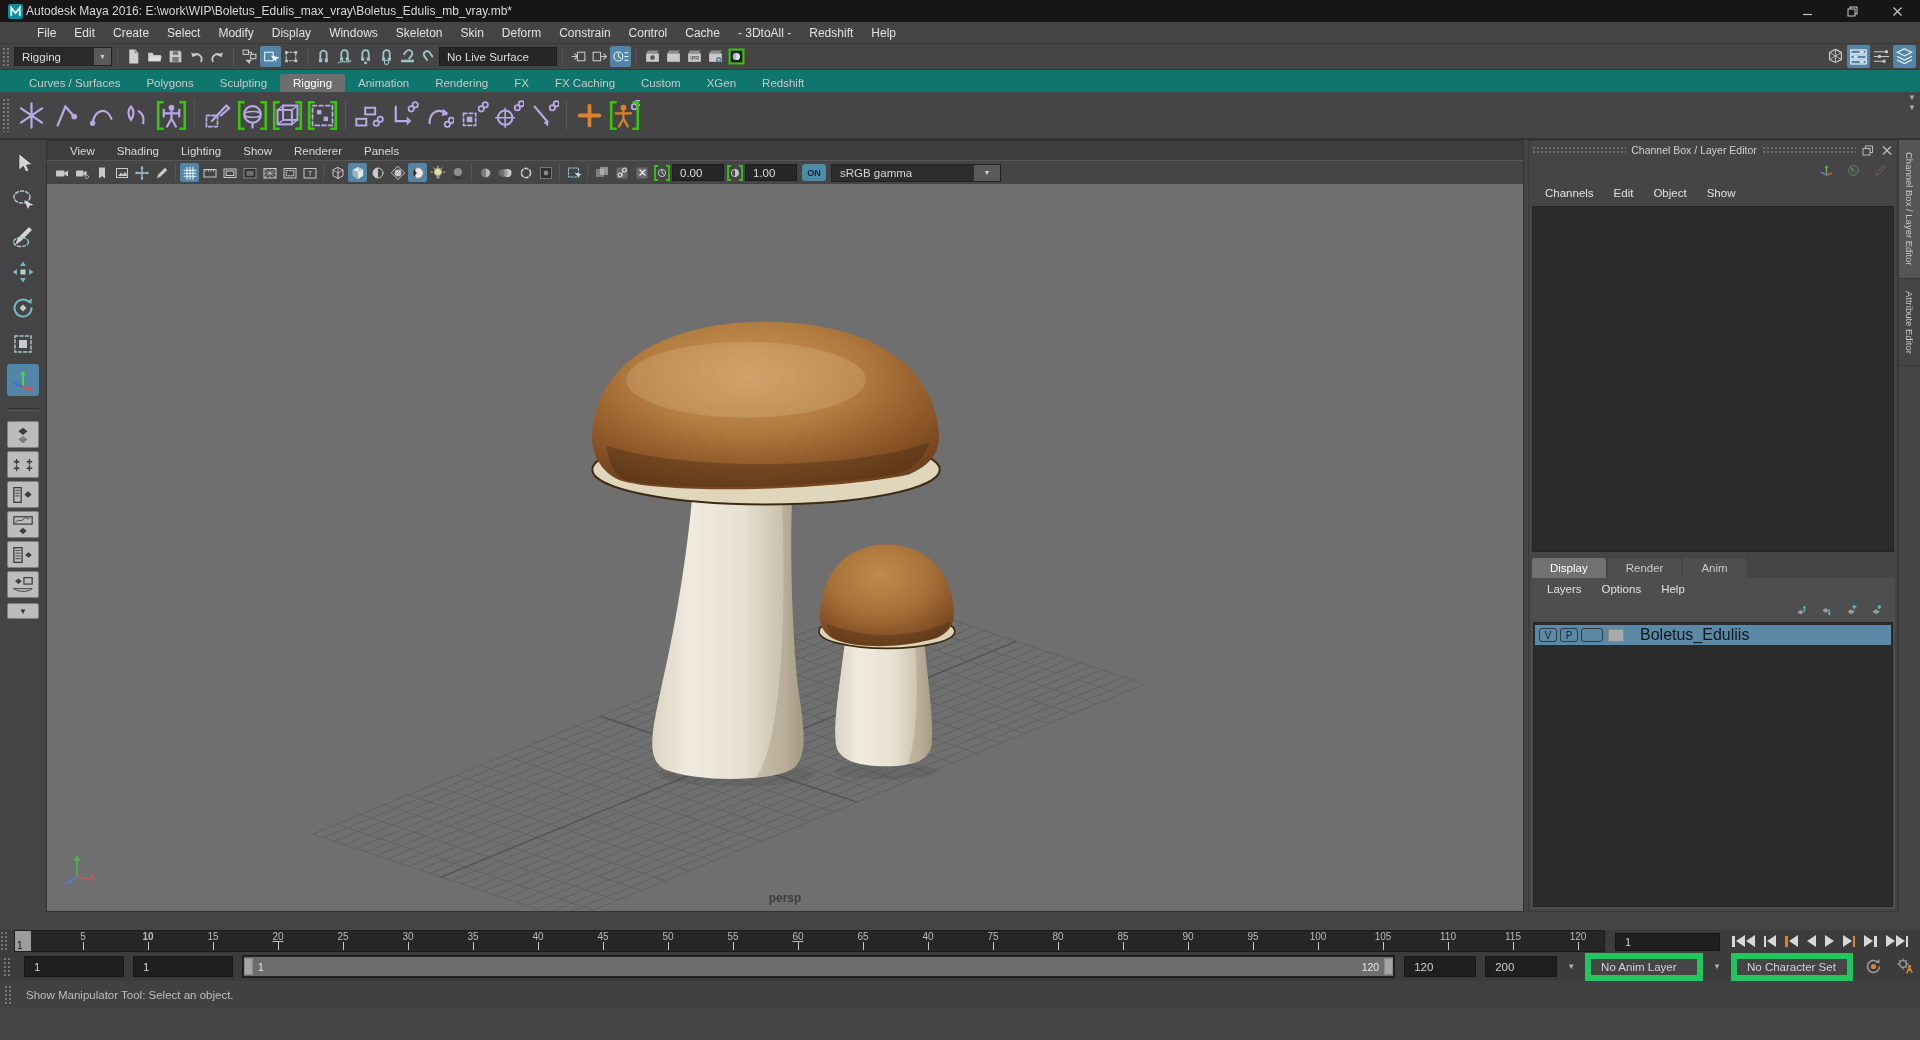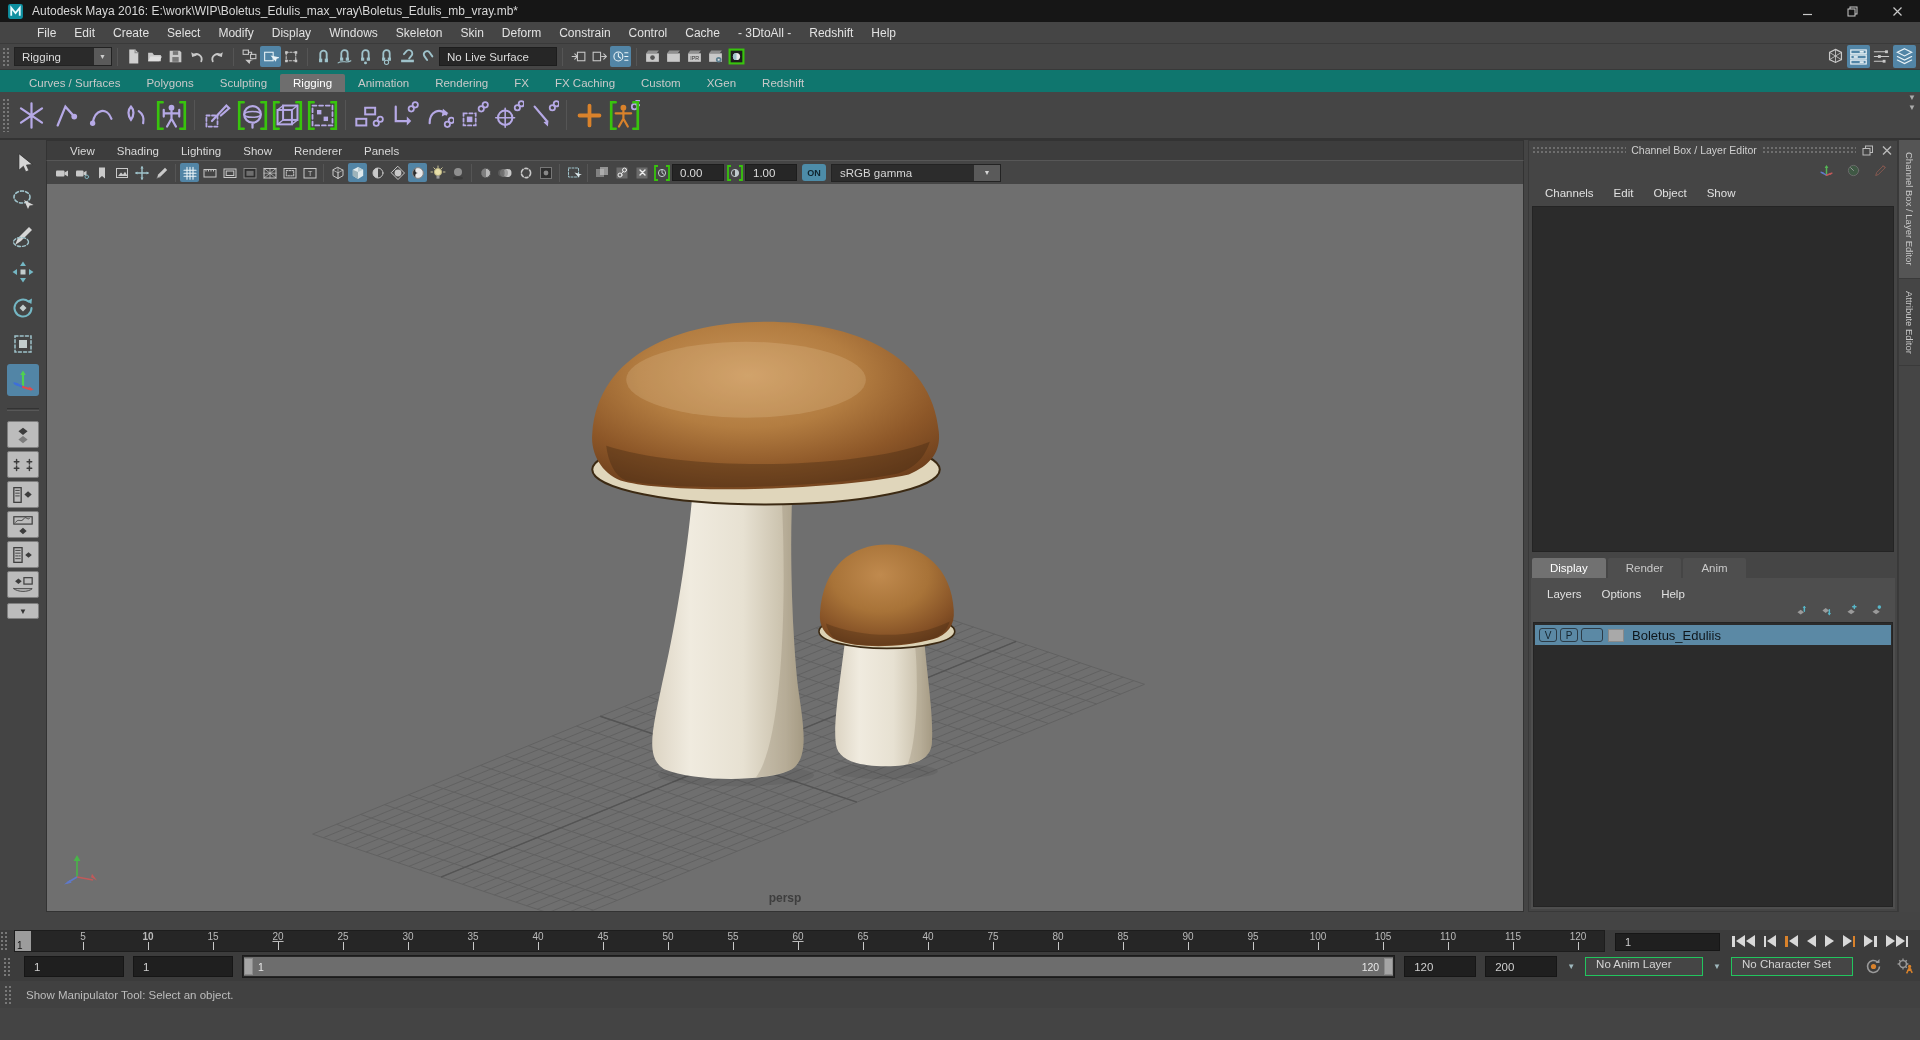--- a/index.html
+++ b/index.html
@@ -1,21 +1,21 @@
 <!DOCTYPE html>
 <html><head>
 <meta charset="utf-8">
 <style>
 *{box-sizing:border-box;margin:0;padding:0;user-select:none}
 html,body{width:1920px;height:1040px;overflow:hidden;background:#444;
   font-family:"Liberation Sans","DejaVu Sans",sans-serif;color:#ccc;cursor:default}
 .app{position:absolute;inset:0;display:flex;flex-direction:column}
 
 
-.titlebar{height:22px;background:#161616;display:flex;align-items:center;padding-left:5px;gap:6px;flex:0 0 22px}
+.titlebar{height:22px;background:#161616;display:flex;align-items:center;padding-left:5px;flex:0 0 22px}
 .titlebar .ttl{font-size:12px;color:#d8d8d8;white-space:nowrap}
 .winbtns{margin-left:auto;display:flex;height:100%}
 .winbtn{width:45px;display:flex;align-items:center;justify-content:center;color:#c9c9c9;font-size:13px}
 .winbtn svg{width:11px;height:11px}
 
 
 .menubar{height:22px;background:#454545;display:flex;align-items:center;padding-left:28px;border-bottom:1px solid #3a3a3a;flex:0 0 22px}
 .menu-item{padding:0 9px;font-size:12px;color:#e2e2e2;white-space:nowrap}
 .statusline{height:26px;background:#454545;display:flex;align-items:center;border-bottom:1px solid #393939;flex:0 0 26px;padding-left:2px}
 .dots-v{width:9px;height:20px;background-image:radial-gradient(#787878 1px,transparent 1.2px);background-size:4px 4px;margin-right:3px}
@@ -76,30 +76,30 @@
 .cb-wb svg{width:12px;height:11px}
 .cb-corner{height:24px;display:flex;justify-content:flex-end;align-items:center;padding-right:8px;gap:9px;flex:0 0 24px}
 .cb-corner .icn{width:18px;height:18px}.cb-corner .icn svg{width:15px;height:15px}
 .cb-menus{height:22px;display:flex;align-items:center;padding-left:6px;flex:0 0 22px}
 .cb-menu-item{font-size:11.5px;padding:0 10px;color:#e0e0e0}
 .cb-empty{height:346px;flex:0 0 346px;background:#2b2b2b;border:1px solid #242424;margin:2px 3px 0}
 .le-tabs{height:26px;display:flex;align-items:flex-end;padding:4px 0 0 3px;gap:2px;flex:0 0 26px}
 .le-tab{padding:4px 18px;font-size:11.5px;background:#4e4e4e;color:#c9c9c9;border-radius:2px 2px 0 0}
 .le-tab.active{background:#717171;color:#fff}
 .le-body{flex:1;background:#4e4e4e;margin:0 2px 2px;display:flex;flex-direction:column}
-.le-menus{height:22px;display:flex;align-items:flex-end;padding-left:6px;flex:0 0 22px}
+.le-menus{height:22px;display:flex;align-items:center;padding-left:6px;flex:0 0 22px}
 .le-menu-item{font-size:11.5px;padding:0 10px;color:#e0e0e0}
 .le-actions{height:20px;display:flex;justify-content:flex-end;align-items:center;gap:8px;padding-right:10px;flex:0 0 20px}
 .le-actions .icn{width:17px;height:15px}.le-actions .icn svg{width:15px;height:13px}
 .le-list{flex:1;background:#2b2b2b;border:1px solid #242424;margin:2px;padding-top:2px}
 .layer-row{height:20px;display:flex;align-items:center;background:#5b89a5;margin:0 1px;padding-left:4px;gap:3px}
 .vpbox{width:18px;height:14px;border:1px solid #2c3b46;border-radius:3px;font-size:10px;color:#14222b;display:flex;align-items:center;justify-content:center}
 .vpbox.empty{width:22px}
 .swatch{width:16px;height:13px;background:#a9a9a9;border:1px solid #8a8a8a;margin-left:2px}
-.layer-name{font-size:13px;color:#0e161b;margin-left:5px}
+.layer-name{font-size:16px;color:#0e161b;margin-left:13px}
 
 .sidestrip{width:22px;flex:0 0 22px;height:772px;display:flex;flex-direction:column;background:#454545;border-left:1px solid #3a3a3a}
 .side-tab{writing-mode:vertical-rl;font-size:9.5px;color:#c9c9c9;padding:12px 0;display:flex;align-items:center;justify-content:center;white-space:nowrap;border-bottom:1px solid #3a3a3a}
 .side-tab.active{background:#555}
 
 
 .timerow{height:22px;flex:0 0 22px;display:flex;align-items:stretch;background:#3c3c3c}
 .ruler-wrap{flex:1;display:flex;background:#262626;border:1px solid #1d1d1d;margin-left:2px}
 .curframe{width:16px;background:#9c9c9c;display:flex;align-items:flex-end;font-size:10px;color:#111;padding-left:2px;flex:0 0 16px}
 .ruler{flex:1;position:relative;overflow:hidden}
@@ -115,21 +115,21 @@
 
 .rangerow{height:29px;flex:0 0 29px;display:flex;align-items:center;background:#3c3c3c;gap:9px;padding:0 3px}
 .rfield{height:21px;background:#1f1f1f;border:1px solid #161616;width:100px;flex:0 0 auto;display:flex;align-items:center;padding:0 9px;font-size:11.5px;color:#cfcfcf}
 .rfield.small{width:72px}
 .rtrack{flex:1;height:23px;background:#262626;border:1px solid #1b1b1b;display:flex;align-items:center;padding:1px}
 .rbar{flex:1;height:19px;background:#6d6d6d;display:flex;align-items:center}
 .rhandle{width:9px;height:17px;background:#a5a5a5;border:1px solid #8b8b8b;flex:0 0 9px}
 .rlabel{font-size:10.5px;color:#e8e8e8;margin:0 5px}
 .rlabel.right{margin-left:auto}
 .caret{color:#9fb8bd;font-size:8px;padding:0 1px}
-.dropfield{height:19px;background:#454545;border:1px solid #22c55e;display:flex;align-items:flex-start;padding:0 10px;font-size:11.5px;color:#d4d4d4;width:118px;flex:0 0 auto;white-space:nowrap}
+.dropfield{height:28px;background:#454545;border:6px solid #22c55e;display:flex;align-items:center;padding:0 10px;font-size:11.5px;color:#d4d4d4;width:118px;flex:0 0 auto;white-space:nowrap}
 .dropfield.wide{width:122px}
 .rangerow .icn{width:23px;height:23px}.rangerow .icn svg{width:19px;height:19px}
 
 
 .cmdrow{height:32px;flex:0 0 32px;display:flex;align-items:center;background:#3c3c3c;gap:7px;padding:0 3px}
 .cmdlabel{font-size:11.5px;color:#d4d4d4;width:46px;text-align:center;flex:0 0 46px}
 .cmdinput{width:25%;height:25px;background:#1b1b1b;border:1px solid #101010;border-radius:2px}
 .cmdresult{flex:1;height:25px;background:#272727;border:1px solid #1d1d1d}
 .script-icn{width:24px;height:24px;background:#2e2e2e;border:1px solid #222;display:flex;align-items:center;justify-content:center;flex:0 0 24px}
 .helprow{height:27px;flex:0 0 27px;display:flex;align-items:center;background:#414141;gap:10px;padding-left:4px}

